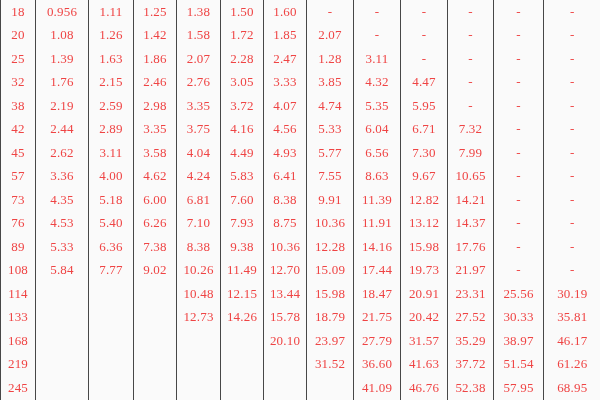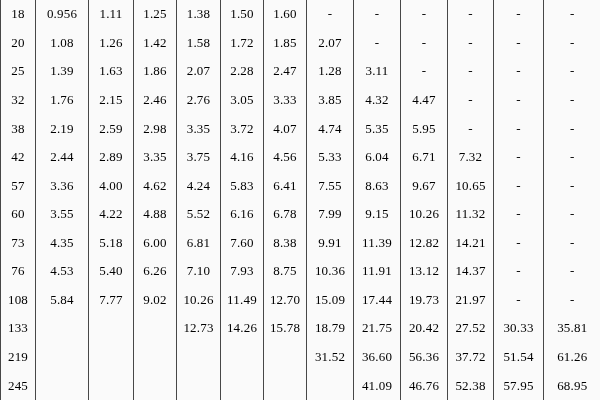--- a/index.html
+++ b/index.html
@@ -16,21 +16,21 @@
     background: #fafafa;
     position: relative;
   }
   table.data-table {
     border-collapse: collapse;
     table-layout: fixed;
     width: 600px;
     height: 400px;
     font-family: "Liberation Serif", "DejaVu Serif", serif;
     font-size: 13px;
-    color: #000000;
+    color: #ef4444;
     padding-left: 40px;
   }
   table.data-table td {
     border-left: 1.5px solid #474747;
     padding: 0;
     margin: 0;
     text-align: center;
     vertical-align: middle;
     height: 19px;
     white-space: nowrap;
@@ -153,50 +153,50 @@
           <td>4.16</td>
           <td>4.56</td>
           <td>5.33</td>
           <td>6.04</td>
           <td>6.71</td>
           <td>7.32</td>
           <td>-</td>
           <td>-</td>
         </tr>
         <tr>
+          <td class="row-label">45</td>
+          <td>2.62</td>
+          <td>3.11</td>
+          <td>3.58</td>
+          <td>4.04</td>
+          <td>4.49</td>
+          <td>4.93</td>
+          <td>5.77</td>
+          <td>6.56</td>
+          <td>7.30</td>
+          <td>7.99</td>
+          <td>-</td>
+          <td>-</td>
+        </tr>
+        <tr>
           <td class="row-label">57</td>
           <td>3.36</td>
           <td>4.00</td>
           <td>4.62</td>
           <td>4.24</td>
           <td>5.83</td>
           <td>6.41</td>
           <td>7.55</td>
           <td>8.63</td>
           <td>9.67</td>
           <td>10.65</td>
           <td>-</td>
           <td>-</td>
         </tr>
         <tr>
-          <td class="row-label">60</td>
-          <td>3.55</td>
-          <td>4.22</td>
-          <td>4.88</td>
-          <td>5.52</td>
-          <td>6.16</td>
-          <td>6.78</td>
-          <td>7.99</td>
-          <td>9.15</td>
-          <td>10.26</td>
-          <td>11.32</td>
-          <td>-</td>
-          <td>-</td>
-        </tr>
-        <tr>
           <td class="row-label">73</td>
           <td>4.35</td>
           <td>5.18</td>
           <td>6.00</td>
           <td>6.81</td>
           <td>7.60</td>
           <td>8.38</td>
           <td>9.91</td>
           <td>11.39</td>
           <td>12.82</td>
@@ -213,60 +213,105 @@
           <td>7.93</td>
           <td>8.75</td>
           <td>10.36</td>
           <td>11.91</td>
           <td>13.12</td>
           <td>14.37</td>
           <td>-</td>
           <td>-</td>
         </tr>
         <tr>
+          <td class="row-label">89</td>
+          <td>5.33</td>
+          <td>6.36</td>
+          <td>7.38</td>
+          <td>8.38</td>
+          <td>9.38</td>
+          <td>10.36</td>
+          <td>12.28</td>
+          <td>14.16</td>
+          <td>15.98</td>
+          <td>17.76</td>
+          <td>-</td>
+          <td>-</td>
+        </tr>
+        <tr>
           <td class="row-label">108</td>
           <td>5.84</td>
           <td>7.77</td>
           <td>9.02</td>
           <td>10.26</td>
           <td>11.49</td>
           <td>12.70</td>
           <td>15.09</td>
           <td>17.44</td>
           <td>19.73</td>
           <td>21.97</td>
           <td>-</td>
           <td>-</td>
         </tr>
         <tr>
+          <td class="row-label">114</td>
+          <td></td>
+          <td></td>
+          <td></td>
+          <td>10.48</td>
+          <td>12.15</td>
+          <td>13.44</td>
+          <td>15.98</td>
+          <td>18.47</td>
+          <td>20.91</td>
+          <td>23.31</td>
+          <td>25.56</td>
+          <td>30.19</td>
+        </tr>
+        <tr>
           <td class="row-label">133</td>
           <td></td>
           <td></td>
           <td></td>
           <td>12.73</td>
           <td>14.26</td>
           <td>15.78</td>
           <td>18.79</td>
           <td>21.75</td>
           <td>20.42</td>
           <td>27.52</td>
           <td>30.33</td>
           <td>35.81</td>
         </tr>
         <tr>
+          <td class="row-label">168</td>
+          <td></td>
+          <td></td>
+          <td></td>
+          <td></td>
+          <td></td>
+          <td>20.10</td>
+          <td>23.97</td>
+          <td>27.79</td>
+          <td>31.57</td>
+          <td>35.29</td>
+          <td>38.97</td>
+          <td>46.17</td>
+        </tr>
+        <tr>
           <td class="row-label">219</td>
           <td></td>
           <td></td>
           <td></td>
           <td></td>
           <td></td>
           <td></td>
           <td>31.52</td>
           <td>36.60</td>
-          <td>56.36</td>
+          <td>41.63</td>
           <td>37.72</td>
           <td>51.54</td>
           <td>61.26</td>
         </tr>
         <tr>
           <td class="row-label">245</td>
           <td></td>
           <td></td>
           <td></td>
           <td></td>

